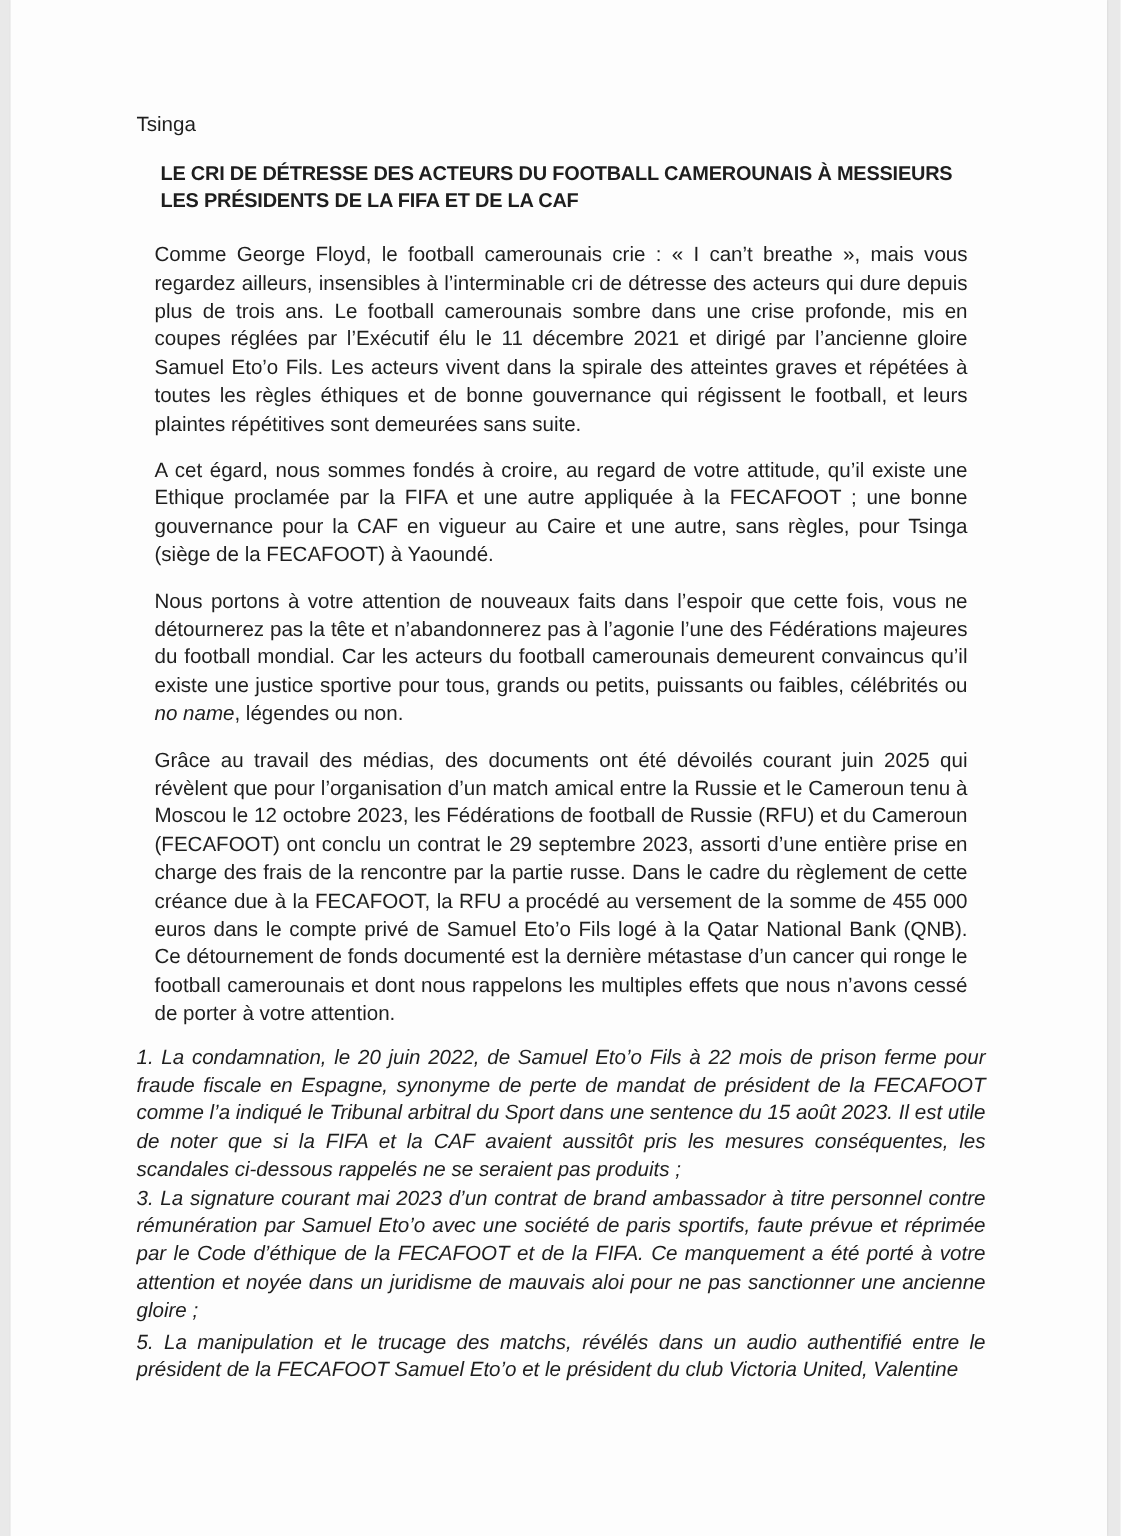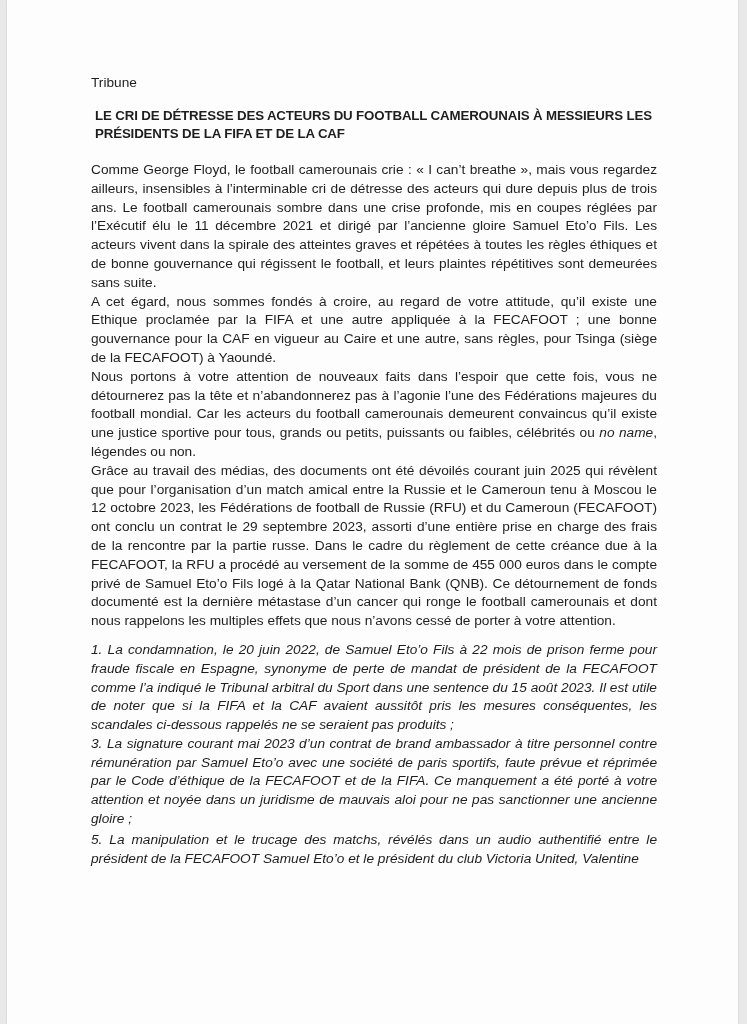--- a/index.html
+++ b/index.html
@@ -13,37 +13,37 @@
     position: absolute; left: 7px; top: 0; width: 731px; height: 1024px;
     background: #fdfdfd;
     box-shadow: 0 0 2px rgba(0,0,0,0.15);
   }
   .content {
     position: absolute; left: 84px; top: 74px; width: 566px;
     font-size: 13.7px; line-height: 18.8px;
   }
   .label { margin: 0 0 14px 0; }
   .title {
-    margin: 0 0 17px 4px; font-weight: bold; font-size: 13.3px; line-height: 18.6px;
+    margin: 0 0 17px 16px; font-weight: bold; font-size: 13.3px; line-height: 18.6px;
     letter-spacing: -0.15px;
   }
   .salutation { margin: 0 0 18px 0; }
-  p.body { margin: 0; text-align: justify; }
+  p.body { margin: 12px; text-align: justify; }
   p.body.gap-after { margin-bottom: 10px; }
   p.item { margin: 0; font-style: italic; text-align: justify; }
   p.item.gap-after { }
   p.item.small-gap { margin-bottom: 2px; }
   em { font-style: italic; }
 </style>
 </head>
 <body>
 
 <div class="page">
   <div class="content">
-    <div class="label">Tribune</div>
+    <div class="label">Tsinga</div>
     <div class="title">LE CRI DE DÉTRESSE DES ACTEURS DU FOOTBALL CAMEROUNAIS À MESSIEURS LES PRÉSIDENTS DE LA FIFA ET DE LA CAF</div>
 
     <p class="body">Comme George Floyd, le football camerounais crie : « I can’t breathe », mais vous regardez ailleurs, insensibles à l’interminable cri de détresse des acteurs qui dure depuis plus de trois ans. Le football camerounais sombre dans une crise profonde, mis en coupes réglées par l’Exécutif élu le 11 décembre 2021 et dirigé par l’ancienne gloire Samuel Eto’o Fils. Les acteurs vivent dans la spirale des atteintes graves et répétées à toutes les règles éthiques et de bonne gouvernance qui régissent le football, et leurs plaintes répétitives sont demeurées sans suite.</p>
     <p class="body">A cet égard, nous sommes fondés à croire, au regard de votre attitude, qu’il existe une Ethique proclamée par la FIFA et une autre appliquée à la FECAFOOT ; une bonne gouvernance pour la CAF en vigueur au Caire et une autre, sans règles, pour Tsinga (siège de la FECAFOOT) à Yaoundé.</p>
     <p class="body"><span>Nous portons à votre attention de nouveaux faits dans l’espoir que cette fois, vous ne détournerez pas la tête et n’abandonnerez pas à l’agonie l’une des Fédérations majeures du football mondial. Car les acteurs du football camerounais demeurent convaincus qu’il existe une justice sportive pour tous, grands ou petits, puissants ou faibles, célébrités ou </span><em>no name</em><span>, légendes ou non.</span></p>
     <p class="body gap-after">Grâce au travail des médias, des documents ont été dévoilés courant juin 2025 qui révèlent que pour l’organisation d’un match amical entre la Russie et le Cameroun tenu à Moscou le 12 octobre 2023, les Fédérations de football de Russie (RFU) et du Cameroun (FECAFOOT) ont conclu un contrat le 29 septembre 2023, assorti d’une entière prise en charge des frais de la rencontre par la partie russe. Dans le cadre du règlement de cette créance due à la FECAFOOT, la RFU a procédé au versement de la somme de 455 000 euros dans le compte privé de Samuel Eto’o Fils logé à la Qatar National Bank (QNB). Ce détournement de fonds documenté est la dernière métastase d’un cancer qui ronge le football camerounais et dont nous rappelons les multiples effets que nous n’avons cessé de porter à votre attention.</p>
 
     <p class="item gap-after">1. La condamnation, le 20 juin 2022, de Samuel Eto’o Fils à 22 mois de prison ferme pour fraude fiscale en Espagne, synonyme de perte de mandat de président de la FECAFOOT comme l’a indiqué le Tribunal arbitral du Sport dans une sentence du 15 août 2023. Il est utile de noter que si la FIFA et la CAF avaient aussitôt pris les mesures conséquentes, les scandales ci-dessous rappelés ne se seraient pas produits ;</p>
     <p class="item small-gap">3. La signature courant mai 2023 d’un contrat de brand ambassador à titre personnel contre rémunération par Samuel Eto’o avec une société de paris sportifs, faute prévue et réprimée par le Code d’éthique de la FECAFOOT et de la FIFA. Ce manquement a été porté à votre attention et noyée dans un juridisme de mauvais aloi pour ne pas sanctionner une ancienne gloire ;</p>
     <p class="item">5. La manipulation et le trucage des matchs, révélés dans un audio authentifié entre le président de la FECAFOOT Samuel Eto’o et le président du club Victoria United, Valentine</p>

